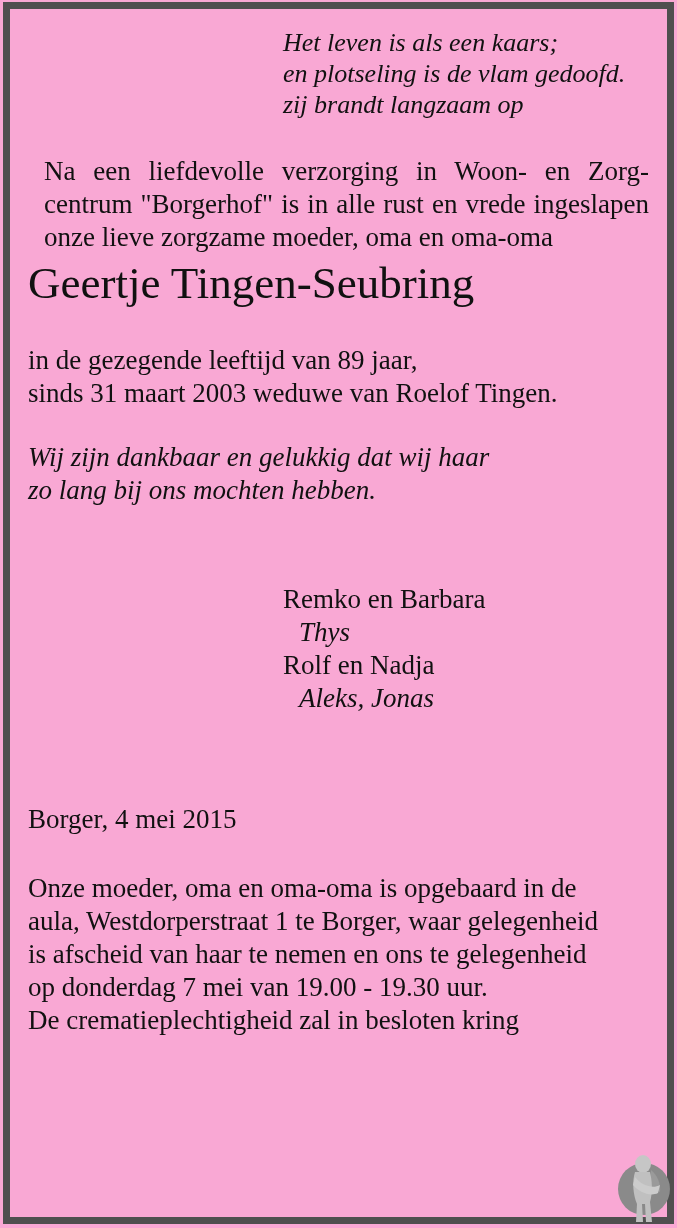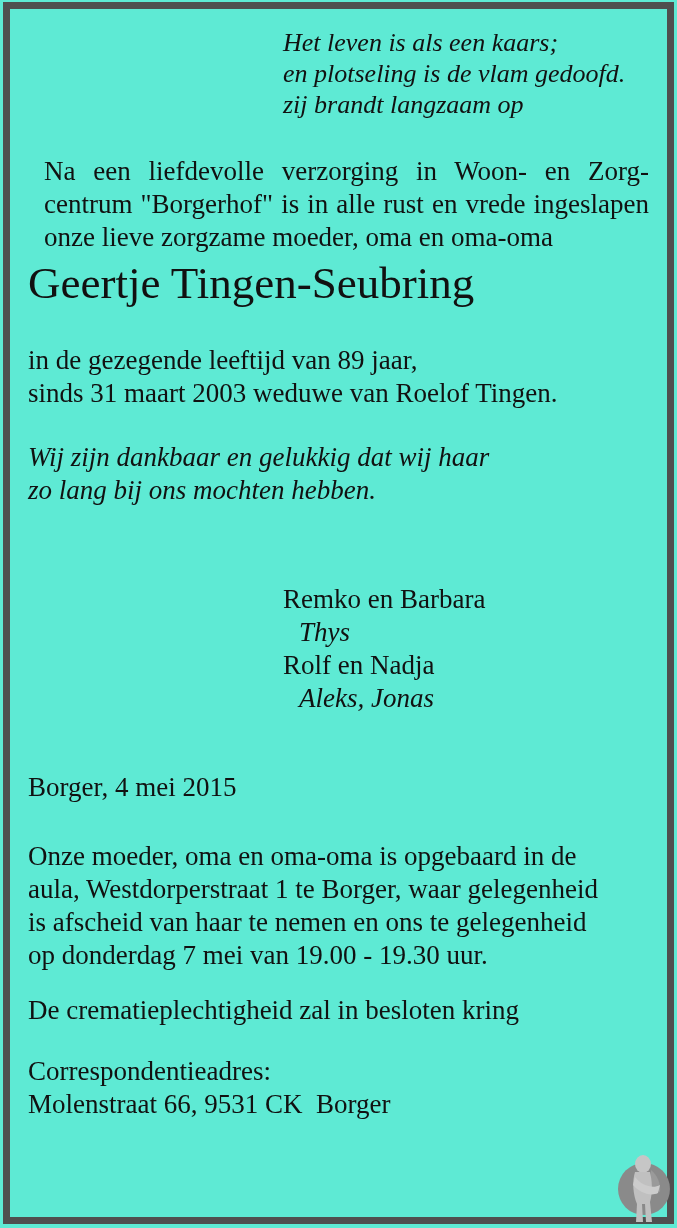--- a/index.html
+++ b/index.html
@@ -1,20 +1,20 @@
 <!DOCTYPE html>
 <html><head>
 <meta charset="utf-8">
 <style>
   html, body { margin: 0; padding: 0; background: #ffffff; }
   .page {
     position: relative;
     width: 677px;
     height: 1228px;
-    background: #5eead4;
+    background: #f9a8d4;
     font-family: "Liberation Serif", "DejaVu Serif", serif;
     color: #111111;
     overflow: hidden;
   }
   .frame {
     position: absolute;
     top: 2px; left: 3px; right: 3px; bottom: 4px;
     border: 7px solid #4f4f4f;
     pointer-events: none;
   }
@@ -39,23 +39,23 @@
     text-align: left;
     font-size: 45px;
     line-height: 54px;
     white-space: nowrap;
   }
   .age-block { margin-top: 34px; }
   .gratitude { margin-top: 31px; text-align: left; font-style: italic; }
   .family { margin-top: 63px; margin-left: 255px; }
   .family-gap { height: 13px; }
   .children-line { font-style: italic; margin-left: 16px; }
-  .dateline { margin-top: 56px; }
+  .dateline { margin-top: 88px; }
   .visitation { margin-top: 36px; }
-  .cremation { margin-top: 22px; }
+  .cremation { }
   .correspondence { margin-top: 28px; }
   .address-line { white-space: pre-wrap; }
   .logo {
     position: absolute;
     left: 615px;
     top: 1150px;
     width: 58px;
     height: 74px;
   }
 </style>
@@ -105,24 +105,20 @@
       <div>Onze moeder, oma en oma-oma is opgebaard in de</div>
       <div>aula, Westdorperstraat 1 te Borger, waar gelegenheid</div>
       <div>is afscheid van haar te nemen en ons te gelegenheid</div>
       <div>op donderdag 7 mei van 19.00 - 19.30 uur.</div>
     </div>
 
     <div class="cremation">
       <div>De crematieplechtigheid zal in besloten kring</div>
     </div>
 
-    <div class="correspondence">
-      <div>Correspondentieadres:</div>
-      <div class="address-line">Molenstraat 66, 9531 CK  Borger</div>
-    </div>
 
   </div>
 
   <svg class="logo" viewBox="0 0 58 74" xmlns="http://www.w3.org/2000/svg" aria-hidden="true">
     <circle cx="29" cy="39" r="26" fill="#8a8a8a"></circle>
     <path d="M36 20 C42 25 46 33 45 42 L36 38 Z" fill="#9a9a9a"></path>
     <ellipse cx="28" cy="14" rx="8" ry="9" fill="#c6c6c6"></ellipse>
     <path d="M20 22 C17 32 18 44 22 54 L21 72 L28 72 L27 54 L30 54 L31 72 L37 72 L35 52 C38 42 37 30 35 22 Z" fill="#c0c0c0"></path>
     <path d="M20 27 C27 36 38 39 45 35 L43 43 C35 47 24 42 18 35 Z" fill="#cccccc"></path>
   </svg>

